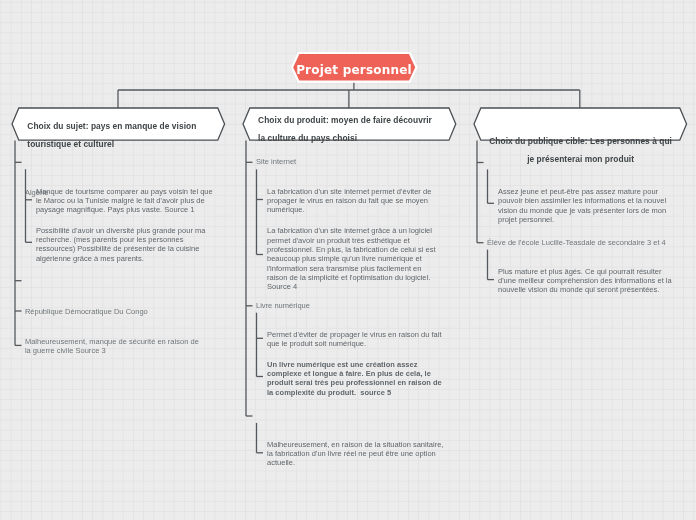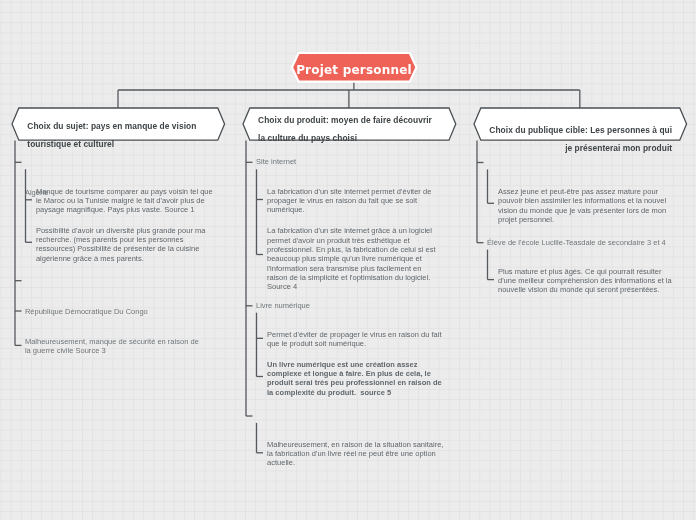--- a/index.html
+++ b/index.html
@@ -82,28 +82,28 @@
     <div class="leaf" style="left: 35.9px; top: 225.8px; width: 177px; text-align: left;">Possibilité d'avoir un diversité plus grande pour ma recherche. (mes parents pour les personnes ressources) Possibilité de présenter de la cuisine algérienne grâce à mes parents.</div>
     <div class="leaf lvl3" style="left: 24.9px; top: 275.8px; width: 177px; text-align: left; margin-top: 31px;">République Démocratique Du Congo</div>
     <div class="leaf lvl3" style="left: 24.9px; top: 336.7px; width: 177px; text-align: left;">Malheureusement, manque de sécurité en raison de la guerre civile Source 3</div>
     <div class="hexwrap" style="left: 238.5px; top: 104.2px; width: 220.8px; height: 40.2px;">
       <svg width="220.8" height="40.2" viewBox="0 0 220.8 40.2">
         <path d="M10.8 4 H210 L216.8 20.1 L210 36.2 H10.8 L4 20.1 Z" fill="#ffffff" stroke="#4a4f53" stroke-width="1.3" stroke-linejoin="miter"></path>
       </svg>
     </div>
     <div class="hexlabel" style="left: 258.1px; top: 111px; width: 183px; text-align: left;">Choix du produit: moyen de faire découvrir la culture du pays choisi</div>
     <div class="leaf lvl3" style="left: 256px; top: 157.3px; width: 190px; text-align: left;">Site internet</div>
-    <div class="leaf" style="left: 267px; top: 186.5px; width: 177px; text-align: left;">La fabrication d'un site internet permet d'éviter de propager le virus en raison du fait que se soit numérique.</div>
+    <div class="leaf" style="left: 267px; top: 186.5px; width: 177px; text-align: left;">La fabrication d'un site internet permet d'éviter de propager le virus en raison du fait que se moyen numérique.</div>
     <div class="leaf" style="left: 267px; top: 226.2px; width: 177px; text-align: left;">La fabrication d'un site internet grâce à un logiciel permet d'avoir un produit très esthétique et professionnel. En plus, la fabrication de celui si est beaucoup plus simple qu'un livre numérique et l'information sera transmise plus facilement en raison de la simplicité et l'optimisation du logiciel. Source 4</div>
     <div class="leaf" style="left: 267px; top: 329.8px; width: 177px; text-align: left;">Permet d'éviter de propager le virus en raison du fait que le produit soit numérique.</div>
     <div class="leaf lvl3" style="left: 256px; top: 300.7px; width: 190px; text-align: left;">Livre numérique</div>
     <div class="leaf" style="left: 267px; top: 359.8px; width: 177px; text-align: left; font-weight: bold;">Un livre numérique est une création assez complexe et longue à faire. En plus de cela, le produit serai très peu professionnel en raison de la complexité du produit.  source 5</div>
     <div class="leaf" style="left: 267px; top: 439.8px; width: 177px; text-align: left;">Malheureusement, en raison de la situation sanitaire, la fabrication d'un livre réel ne peut être une option actuelle.</div>
     <div class="hexwrap" style="left: 469.5px; top: 104.2px; width: 220.6px; height: 40.2px;">
       <svg width="220.6" height="40.2" viewBox="0 0 220.6 40.2">
         <path d="M10.8 4 H209.79999999999998 L216.6 20.1 L209.79999999999998 36.2 H10.8 L4 20.1 Z" fill="#ffffff" stroke="#4a4f53" stroke-width="1.3" stroke-linejoin="miter"></path>
       </svg>
     </div>
-    <div class="hexlabel" style="left: 489.1px; top: 121px; width: 183px; text-align: right;">Choix du publique cible: Les personnes à qui je présenterai mon produit</div>
+    <div class="hexlabel" style="left: 489.1px; top: 132px; width: 183px; text-align: center;">Choix du publique cible: Les personnes à qui je présenterai mon produit</div>
     <div class="leaf" style="left: 498px; top: 186.9px; width: 177px; text-align: left;">Assez jeune et peut-être pas assez mature pour pouvoir bien assimiler les informations et la nouvel vision du monde que je vais présenter lors de mon projet personnel.</div>
     <div class="leaf lvl3" style="left: 487px; top: 237.6px; width: 190px; text-align: left;">Élève de l'école Lucille-Teasdale de secondaire 3 et 4</div>
     <div class="leaf" style="left: 498px; top: 266.7px; width: 177px; text-align: left;">Plus mature et plus âgés. Ce qui pourrait résulter d'une meilleur compréhension des informations et la nouvelle vision du monde qui seront présentées.</div>
   </div>
 
 </body></html>

